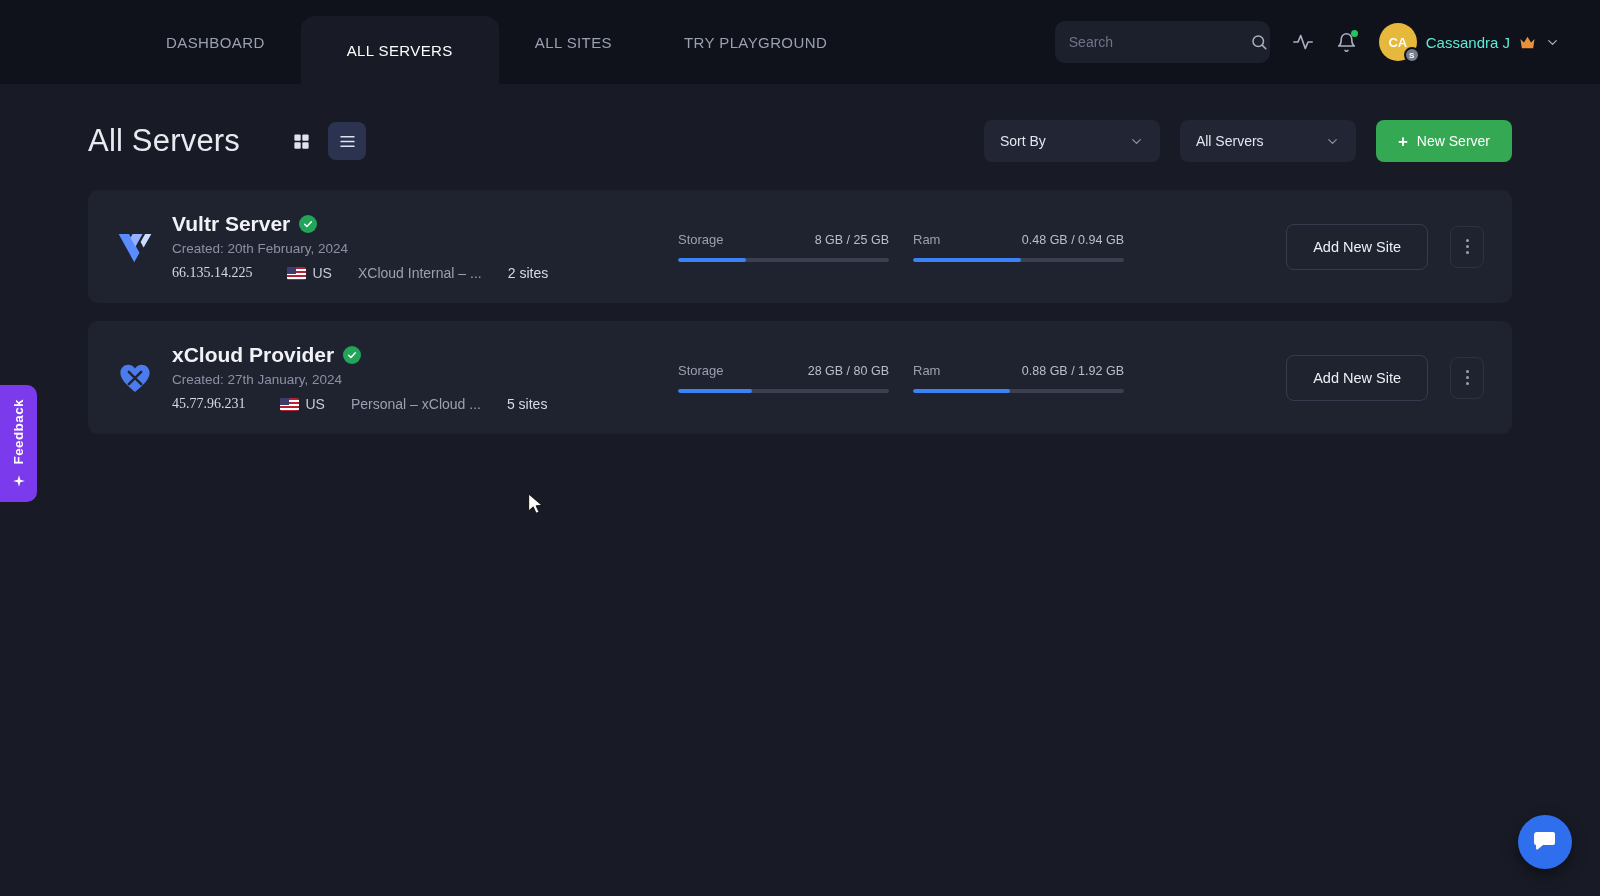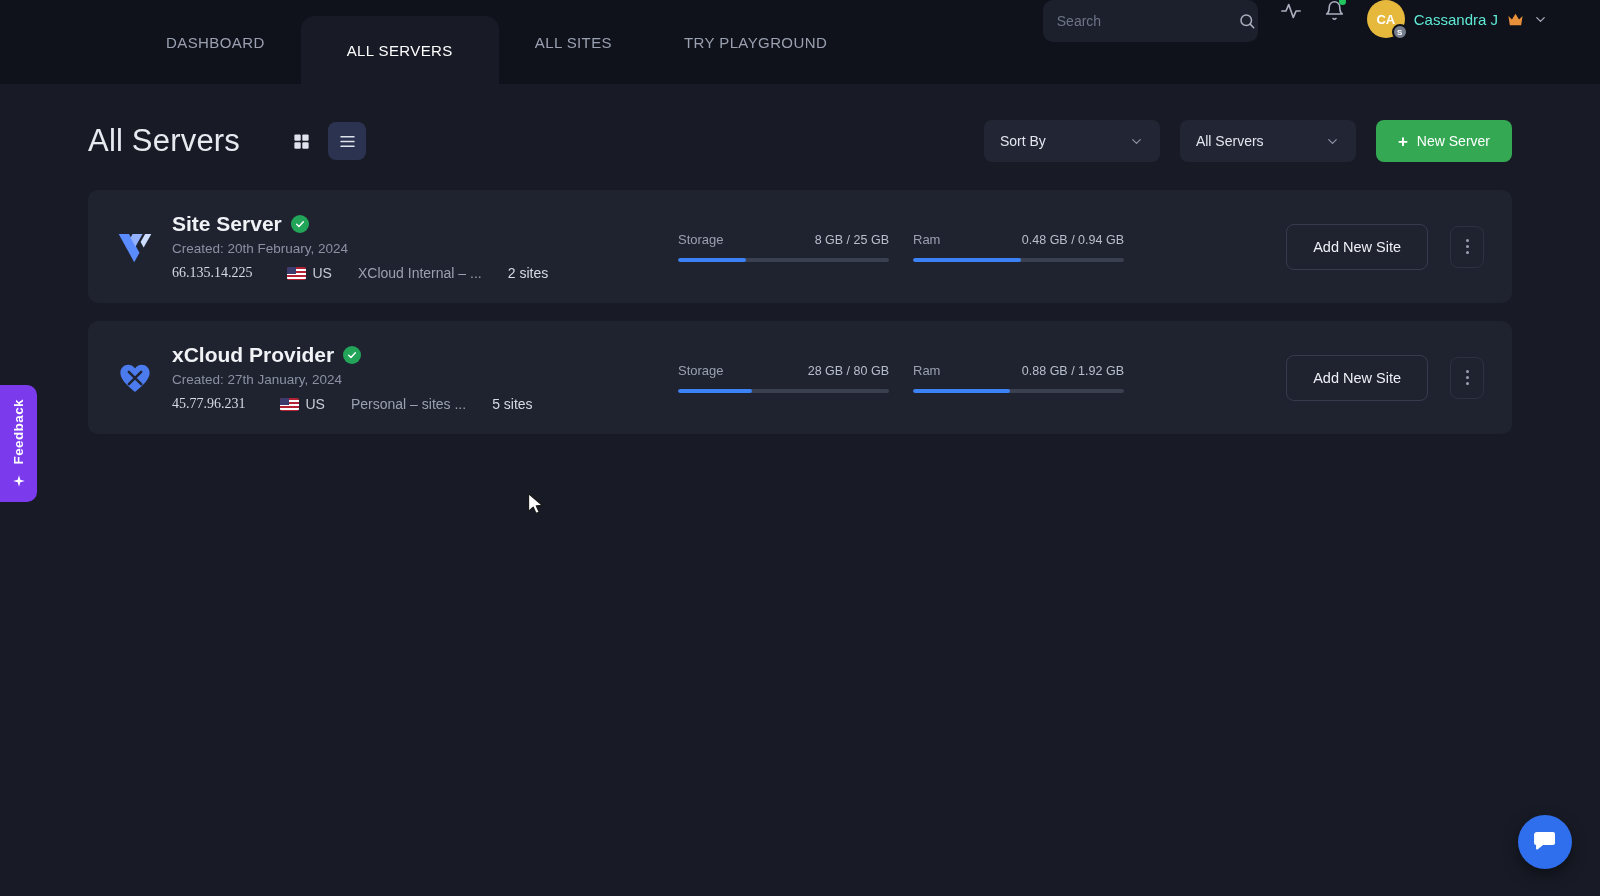--- a/index.html
+++ b/index.html
@@ -20,21 +20,21 @@
   body{background:var(--page-bg);font-family:"Liberation Sans",sans-serif;color:var(--txt);position:relative;}
 
   
   .navbar{height:84px;background:var(--nav-bg);display:flex;align-items:flex-end;padding-left:42px;}
   .brand{display:flex;align-items:center;gap:9px;height:84px;}
   .brand svg{display:block;}
   .brand-name{font-size:25px;font-weight:700;color:#fff;letter-spacing:.2px;}
   .nav-menu{display:flex;align-items:flex-end;height:100%;margin-left:88px;}
   .nav-item{height:84px;display:flex;align-items:center;padding:0 36px;font-size:15px;letter-spacing:.4px;color:var(--txt-dim);cursor:pointer;}
   .nav-item.tab-active{height:68px;background:var(--page-bg);border-radius:14px 14px 0 0;color:#fff;padding:0 46px;}
-  .nav-right{margin-left:auto;display:flex;align-items:flex-start;gap:22px;height:84px;padding-right:52px;}
+  .nav-right{margin-left:auto;display:flex;align-items:center;gap:22px;height:84px;padding-right:40px;}
   .search-box{width:215px;height:42px;background:#1c202c;border-radius:10px;display:flex;align-items:center;padding:0 14px;}
   .search-box input{flex:1;background:transparent;border:none;outline:none;color:#cfd4e0;font-size:14px;font-family:"Liberation Sans",sans-serif;}
   .search-box input::placeholder{color:#6e7避487;color:#6e7487;}
   .icon-btn{color:#aab0c0;display:flex;align-items:center;justify-content:center;cursor:pointer;position:relative;}
   .bell-dot{position:absolute;top:-2px;right:-1px;width:7px;height:7px;border-radius:50%;background:#22c55e;}
   .user-chip{display:flex;align-items:center;gap:9px;cursor:pointer;}
   .avatar{width:38px;height:38px;border-radius:50%;background:#e6b83c;color:#fff;font-weight:700;font-size:13px;display:flex;align-items:center;justify-content:center;position:relative;}
   .avatar-badge{position:absolute;bottom:-2px;right:-3px;width:16px;height:16px;border-radius:50%;background:#767d8c;border:2px solid #0f121b;color:#fff;font-size:8px;font-weight:700;display:flex;align-items:center;justify-content:center;}
   .user-name{font-size:15px;color:#5eead4;}
 
@@ -199,21 +199,21 @@
     <div class="card-left">
       <span class="provider-logo">
         <svg width="36" height="34" viewBox="0 0 32 30">
             <path d="M1.5 3.5h9.2l9.3 16.6-4.7 8.4z" fill="#5b8cff"></path>
             <path d="M13.8 3.5h8.9l-6.3 11.2-4.4-8z" fill="#93b1ff"></path>
             <path d="M25 3.5h5.5l-6.8 12-2.7-4.9z" fill="#cdddff"></path>
           </svg>
       </span>
       <div>
         <div class="srv-name-row">
-          <span class="srv-name">Site Server</span>
+          <span class="srv-name">Vultr Server</span>
           <span class="verified">
             <svg width="10" height="10" viewBox="0 0 24 24" fill="none" stroke="#fff" stroke-width="3.4" stroke-linecap="round" stroke-linejoin="round">
                 <polyline points="4 12.5 9.5 18 20 6.5"></polyline>
               </svg>
           </span>
         </div>
         <div class="srv-created">Created: 20th February, 2024</div>
         <div class="srv-meta">
           <span class="srv-ip">66.135.14.225</span>
           <span class="srv-country">
@@ -274,21 +274,21 @@
               </svg>
           </span>
         </div>
         <div class="srv-created">Created: 27th January, 2024</div>
         <div class="srv-meta">
           <span class="srv-ip">45.77.96.231</span>
           <span class="srv-country">
             <span class="flag"></span>
             <span>US</span>
           </span>
-          <span class="srv-plan">Personal – sites ...</span>
+          <span class="srv-plan">Personal – xCloud ...</span>
           <span class="srv-sites">5 sites</span>
         </div>
       </div>
     </div>
 
     <div class="meters">
       <div class="meter">
         <div class="meter-head">
           <span class="meter-label">Storage</span>
           <span class="meter-value">28 GB / 80 GB</span>

